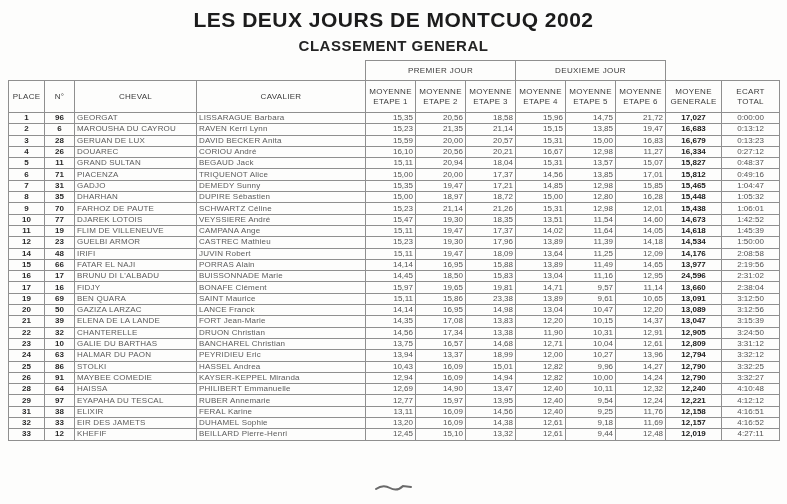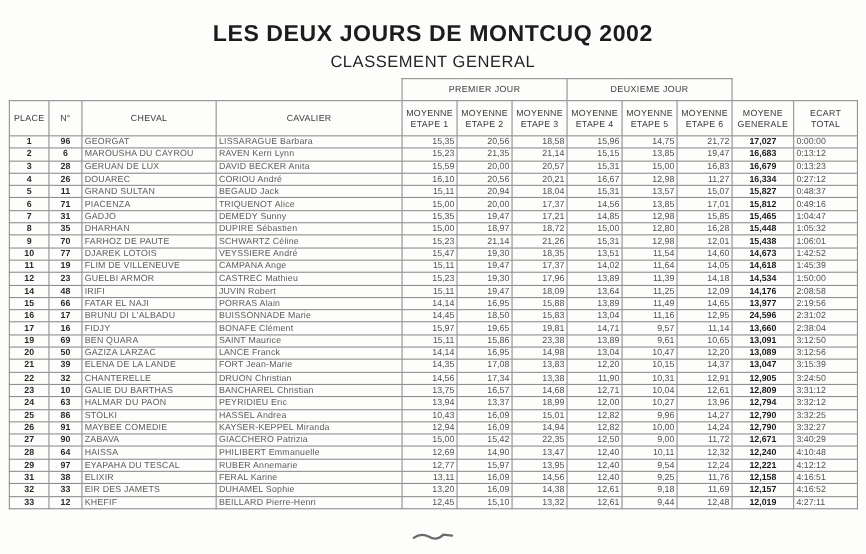--- a/index.html
+++ b/index.html
@@ -15,27 +15,27 @@
     background: #fdfdfc;
     overflow: hidden;
     color: #1c1c1c;
   }
   .doc-title {
     text-align: center;
     font-size: 21px;
     font-weight: bold;
     letter-spacing: 0.5px;
     color: #1c1c1c;
-    padding-top: 19px;
+    padding-top: 8px;
     margin: 0;
   }
   .doc-subtitle {
     text-align: center;
     font-size: 15px;
-    font-weight: normal;
+    font-weight: bold;
     letter-spacing: 0.5px;
     color: #242424;
     margin: 5px 0 6px 0;
   }
   table.results {
     margin-left: 8px;
     border-collapse: collapse;
     table-layout: fixed;
     width: 771px;
     font-size: 8px;
@@ -89,21 +89,21 @@
   td.c-etape {
     text-align: right;
     color: #525252;
   }
   td.c-moy {
     text-align: center;
     font-weight: bold;
     color: #1a1a1a;
   }
   td.c-ecart {
-    text-align: left;
+    text-align: center;
     color: #525252;
   }
   .pen-mark {
     position: absolute;
     left: 375px;
     top: 482px;
     width: 38px;
     height: 10px;
     pointer-events: none;
   }
@@ -484,34 +484,20 @@
       <td class="c-etape">12,94</td>
       <td class="c-etape">16,09</td>
       <td class="c-etape">14,94</td>
       <td class="c-etape">12,82</td>
       <td class="c-etape">10,00</td>
       <td class="c-etape">14,24</td>
       <td class="c-moy">12,790</td>
       <td class="c-ecart">3:32:27</td>
     </tr>
         <tr>
-      <td class="c-place">27</td>
-      <td class="c-num">90</td>
-      <td class="c-cheval">ZABAVA</td>
-      <td class="c-cavalier">GIACCHERO Patrizia</td>
-      <td class="c-etape">15,00</td>
-      <td class="c-etape">15,42</td>
-      <td class="c-etape">22,35</td>
-      <td class="c-etape">12,50</td>
-      <td class="c-etape">9,00</td>
-      <td class="c-etape">11,72</td>
-      <td class="c-moy">12,671</td>
-      <td class="c-ecart">3:40:29</td>
-    </tr>
-        <tr>
       <td class="c-place">28</td>
       <td class="c-num">64</td>
       <td class="c-cheval">HAISSA</td>
       <td class="c-cavalier">PHILIBERT Emmanuelle</td>
       <td class="c-etape">12,69</td>
       <td class="c-etape">14,90</td>
       <td class="c-etape">13,47</td>
       <td class="c-etape">12,40</td>
       <td class="c-etape">10,11</td>
       <td class="c-etape">12,32</td>

